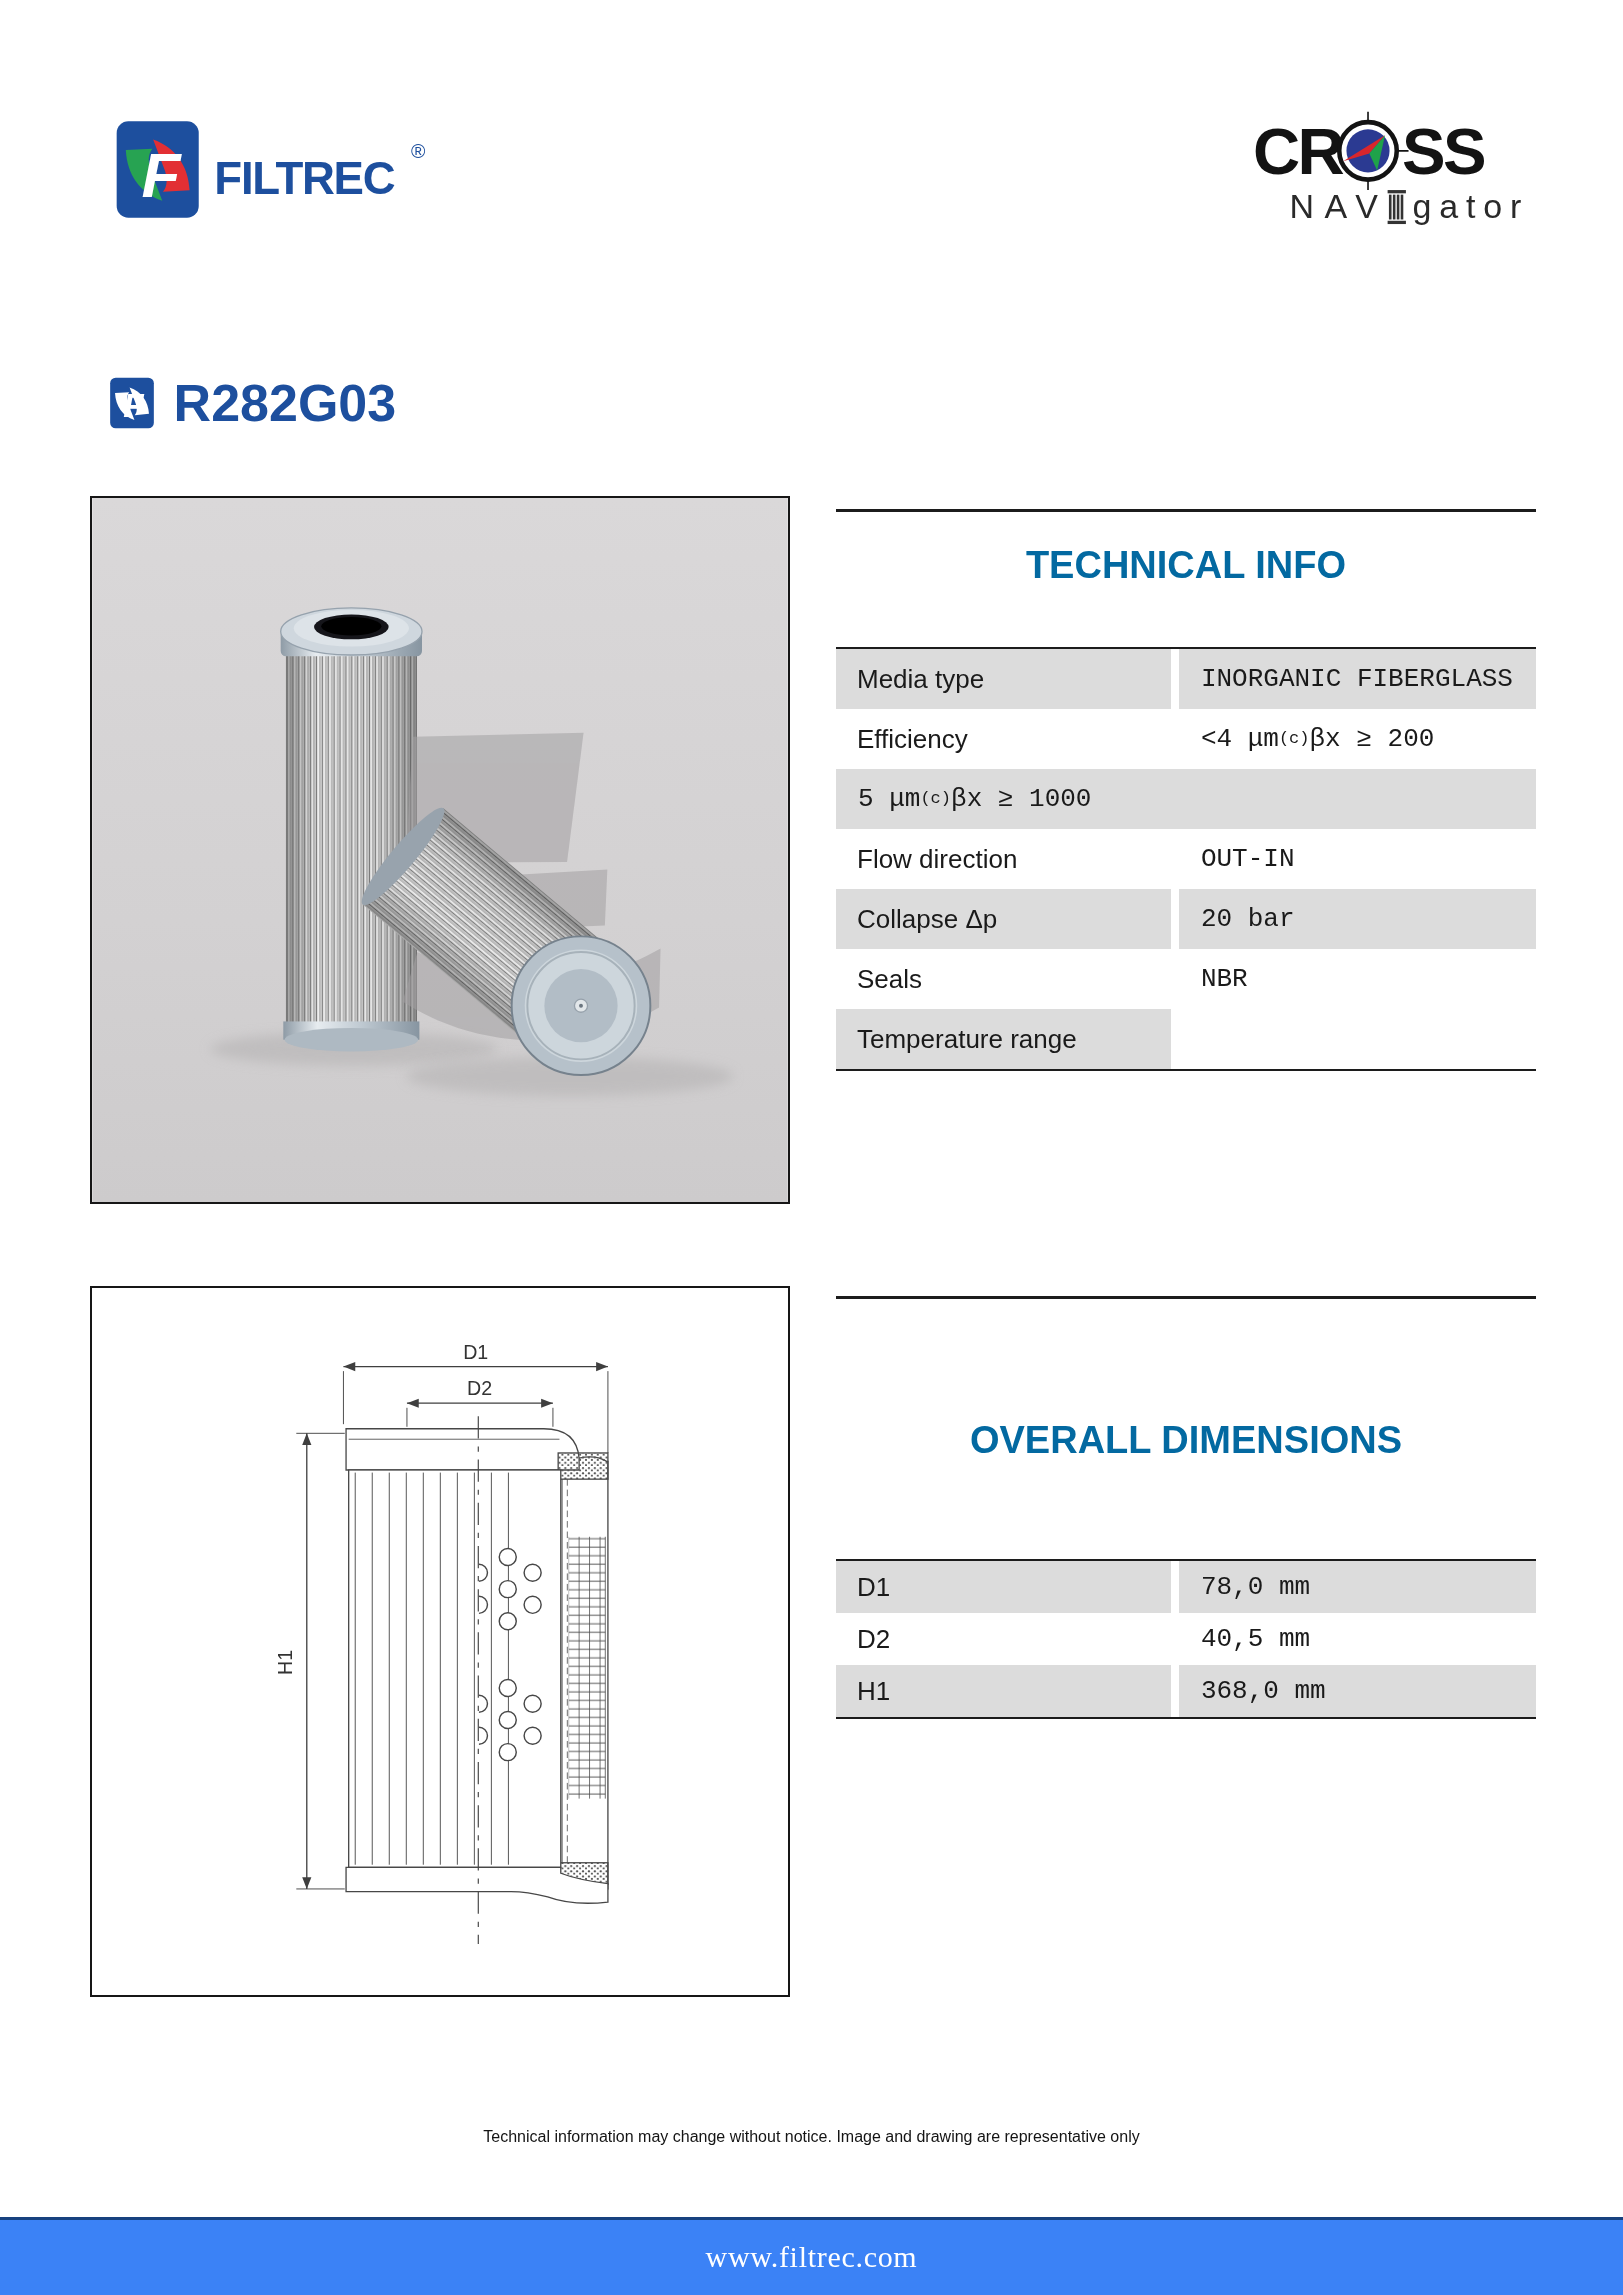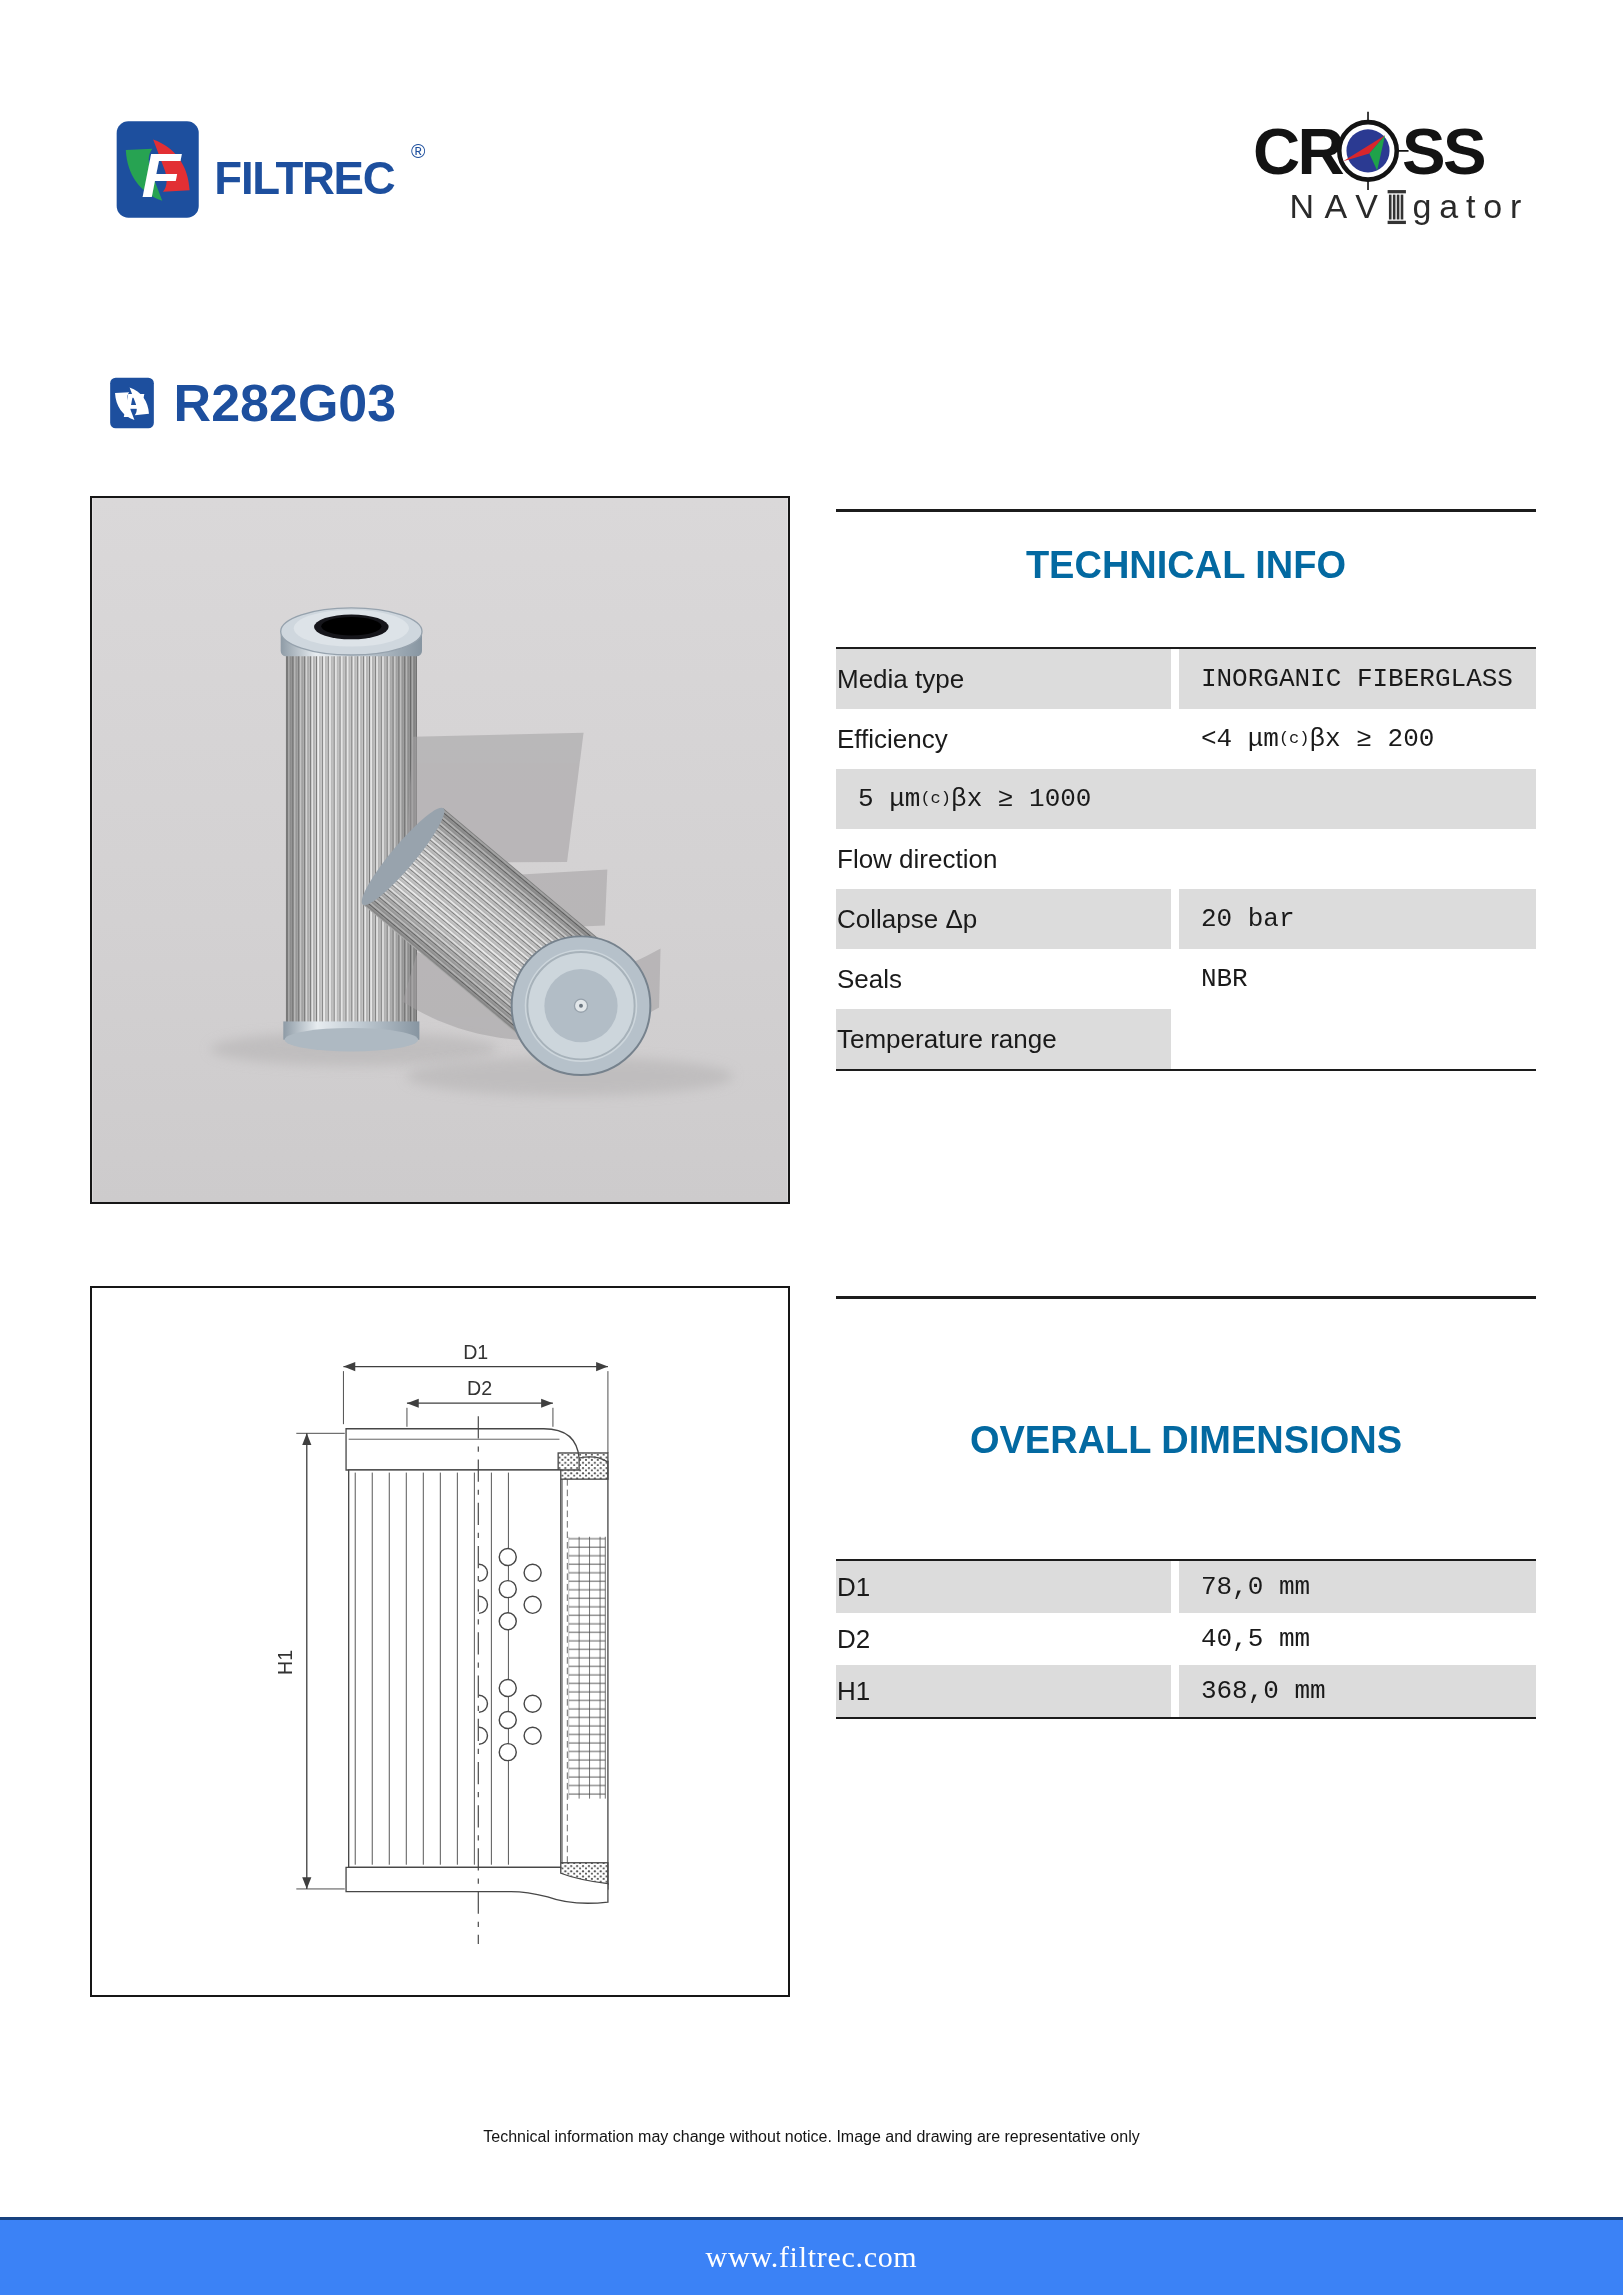--- a/index.html
+++ b/index.html
@@ -42,21 +42,21 @@
     position:absolute;left:836px;width:700px;
     border-top:2.6px solid #1c1c1c;border-bottom:2.6px solid #1c1c1c;
     box-sizing:border-box;
   }
   .tech-table{top:647px;}
   .dim-table{top:1559px;}
   .trow{display:flex;column-gap:7.9px;}
   .tech-table .trow{height:60px;}
   .dim-table .trow{height:52px;}
   .trow .cell{display:flex;align-items:center;font-size:26px;background:transparent;}
-  .trow .label{width:335px;padding-left:1px;box-sizing:border-box;}
+  .trow .label{width:335px;padding-left:21px;box-sizing:border-box;}
   .trow .value{flex:1;padding-left:22px;font-family:Liberation Mono, monospace;}
   .trow.gray .cell{background:#dcdcdc;}
   .trow .value sub{font-size:17px;line-height:0;}
   
   .disclaimer{
     position:absolute;left:0;top:2128px;width:1623px;text-align:center;
     font-size:16px;color:#141414;
   }
   .footer-bar{
     position:absolute;left:0;top:2217px;width:1623px;height:79px;
@@ -223,20 +223,25 @@
   </div>
   <div class="trow gray">
     <div class="cell value">
         <span>5 μm</span>
         <sub>(c)</sub>
         <span> βx ≥ 1000</span>
       </div>
   </div>
   <div class="trow">
     <div class="cell label">Flow direction</div>
+    <div class="cell value">
+        <span>OUT-IN</span>
+        <sub></sub>
+        <span></span>
+      </div>
   </div>
   <div class="trow gray">
     <div class="cell label">Collapse Δp</div>
     <div class="cell value">
         <span>20 bar</span>
         <sub></sub>
         <span></span>
       </div>
   </div>
   <div class="trow">

